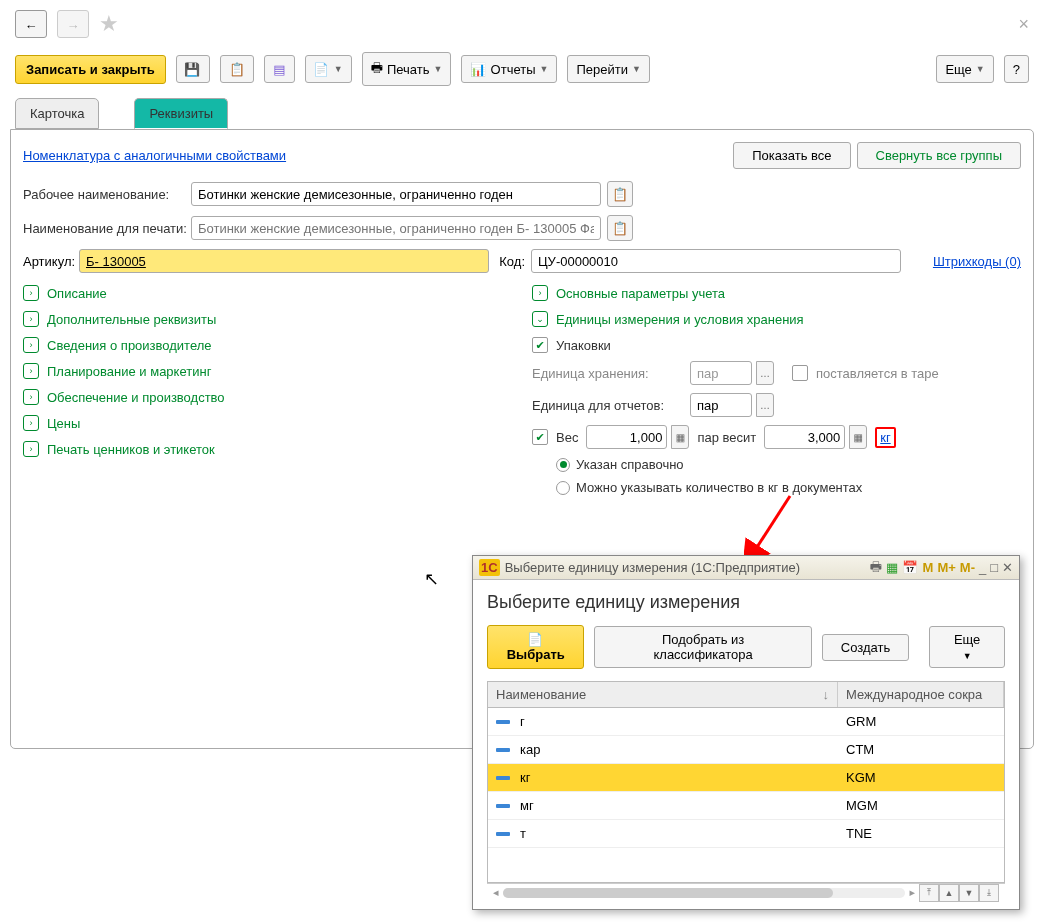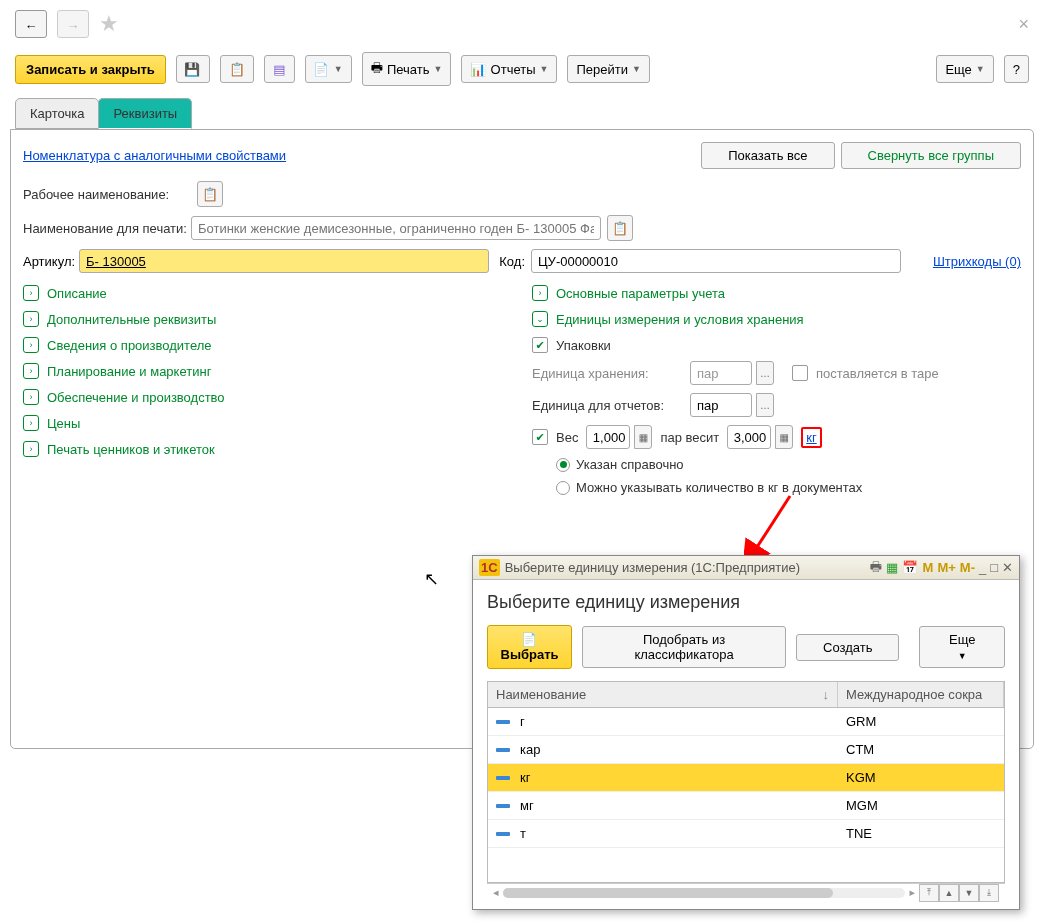--- a/index.html
+++ b/index.html
@@ -9,28 +9,28 @@
   .nav-btn { width: 32px; height: 28px; border: 1px solid #999; background: #f5f5f5; border-radius: 3px; display: flex; align-items: center; justify-content: center; cursor: pointer; }
   .nav-btn.disabled { color: #bbb; border-color: #ccc; }
   .star { font-size: 22px; color: #ccc; }
   .title-text { font-size: 20px; color: #444; flex: 1; }
   .close-x { font-size: 18px; color: #aaa; cursor: pointer; margin-left: auto; }
   .toolbar { display: flex; align-items: center; padding: 6px 15px; gap: 10px; }
   .btn-yellow { background: linear-gradient(#ffe36b,#ffd430); border: 1px solid #c9a300; padding: 6px 10px; border-radius: 3px; cursor: pointer; font-weight: bold; }
   .btn-toolbar { border: 1px solid #aaa; background: #f5f5f5; padding: 5px 8px; border-radius: 3px; cursor: pointer; display: inline-flex; align-items: center; gap: 4px; min-height: 28px; }
   .btn-toolbar .caret { font-size: 9px; color: #666; }
   .toolbar-spacer { flex: 1; }
-  .tabs { display: flex; padding: 6px 15px 0 15px; }
+  .tabs { display: flex; padding: 6px 15px 0 15px; gap: 36px; }
   .tab { padding: 7px 14px; border: 1px solid #aaa; border-radius: 5px 5px 0 0; margin-right: -1px; background: #eee; cursor: pointer; color: #333; }
   .tab.active { background: #14b8a6; border-bottom: 1px solid #fff; }
 
   .content { margin: 0 10px; border: 1px solid #aaa; border-radius: 0 5px 5px 5px; padding: 12px; min-height: 620px; }
   .content-top-row { display: flex; align-items: center; margin-bottom: 12px; }
   .link { color: #0046d5; text-decoration: underline; cursor: pointer; }
-  .btn-light { border: 1px solid #aaa; background: #f5f5f5; padding: 5px 26px; border-radius: 3px; cursor: pointer; }
+  .btn-light { border: 1px solid #aaa; background: #f5f5f5; padding: 5px 18px; border-radius: 3px; cursor: pointer; }
   .btn-green-text { color: #008a2e; }
 
   .form-row { display: flex; align-items: center; margin-bottom: 8px; }
   .form-label { width: 168px; color: #333; }
   .text-input { border: 1px solid #aaa; padding: 4px 6px; border-radius: 3px; height: 24px; }
   .text-input.placeholder { color: #999; }
   .text-input.yellow { background: #ffe97a; text-decoration: underline; }
   .icon-btn { border: 1px solid #aaa; background: #f5f5f5; border-radius: 3px; width: 26px; height: 26px; display: inline-flex; align-items: center; justify-content: center; margin-left: 6px; cursor: pointer; }
 
   .two-col { display: flex; margin-top: 12px; gap: 20px; }
@@ -39,21 +39,21 @@
   .group-toggle { width: 16px; height: 16px; border: 1px solid #008a2e; border-radius: 3px; display: inline-flex; align-items: center; justify-content: center; font-size: 9px; color: #008a2e; }
   .check { width: 16px; height: 16px; border: 1px solid #999; border-radius: 2px; display: inline-flex; align-items:center; justify-content:center; font-size: 11px; color: #008a2e; background:#fff; }
   .sub-block { margin-left: 24px; }
   .radio { width:14px; height:14px; border:1px solid #999; border-radius:50%; display:inline-flex; align-items:center; justify-content:center; }
   .radio .dot { width:7px; height:7px; background:#008a2e; border-radius:50%; }
   .radio-row { display:flex; align-items:center; gap:6px; color:#888; margin-bottom:8px;}
   .radio-row.active { color:#333; }
 
   .field-inline { display:flex; align-items:center; gap:8px; margin-bottom:8px; color:#888;}
   .field-inline.active { color:#333; }
-  .num-input { border:1px solid #aaa; border-radius:3px; height:24px; width:44px; text-align:right; padding:3px 4px;}
+  .num-input { border:1px solid #aaa; border-radius:3px; height:24px; width:81px; text-align:right; padding:3px 4px;}
   .tiny-btn { border:1px solid #aaa; background:#f5f5f5; width:18px; height:24px; display:inline-flex; align-items:center; justify-content:center; font-size:10px; cursor:pointer; border-radius: 0 3px 3px 0; margin-left:-4px; color:#666;}
   .kg-link { color:#0046d5; text-decoration:underline; cursor:pointer; border:2px solid red; padding:1px 3px; border-radius:2px;}
 
   
   .popup { position:absolute; left:472px; top:555px; width:548px; height:355px; border:1px solid #888; background:#fff; box-shadow:3px 3px 8px rgba(0,0,0,.3);}
   .popup-titlebar { background:linear-gradient(#f5f3ea,#e8e4d4); height:24px; display:flex; align-items:center; padding:0 6px; border-bottom:1px solid #bbb;}
   .popup-title { flex:1; color:#555; font-size:11px; display:flex; gap:5px; align-items:center;}
   .popup-icons { display:flex; gap:4px; font-size:11px; color:#666; align-items:center;}
   .popup-icons span { cursor:pointer;}
   .pop-content { padding:12px 14px;}
@@ -127,20 +127,21 @@
   <div class="content">
     <div class="content-top-row">
       <span class="link">Номенклатура с аналогичными свойствами</span>
       <div style="flex:1"></div>
       <button class="btn-light" style="margin-right:6px;">Показать все</button>
       <button class="btn-light btn-green-text">Свернуть все группы</button>
     </div>
 
     <div class="form-row">
       <span class="form-label">Рабочее наименование:</span>
+      <input class="text-input" style="width: 410px;" value="Ботинки женские демисезонные, ограниченно годен">
       <span class="icon-btn">📋</span>
     </div>
     <div class="form-row">
       <span class="form-label">Наименование для печати:</span>
       <input class="text-input placeholder" style="width: 410px;" placeholder="Ботинки женские демисезонные, ограниченно годен Б- 130005 Фаб">
       <span class="icon-btn">📋</span>
     </div>
     <div class="form-row">
       <span style="width:56px">Артикул:</span>
       <input class="text-input yellow" style="width: 410px;" value="Б- 130005">

